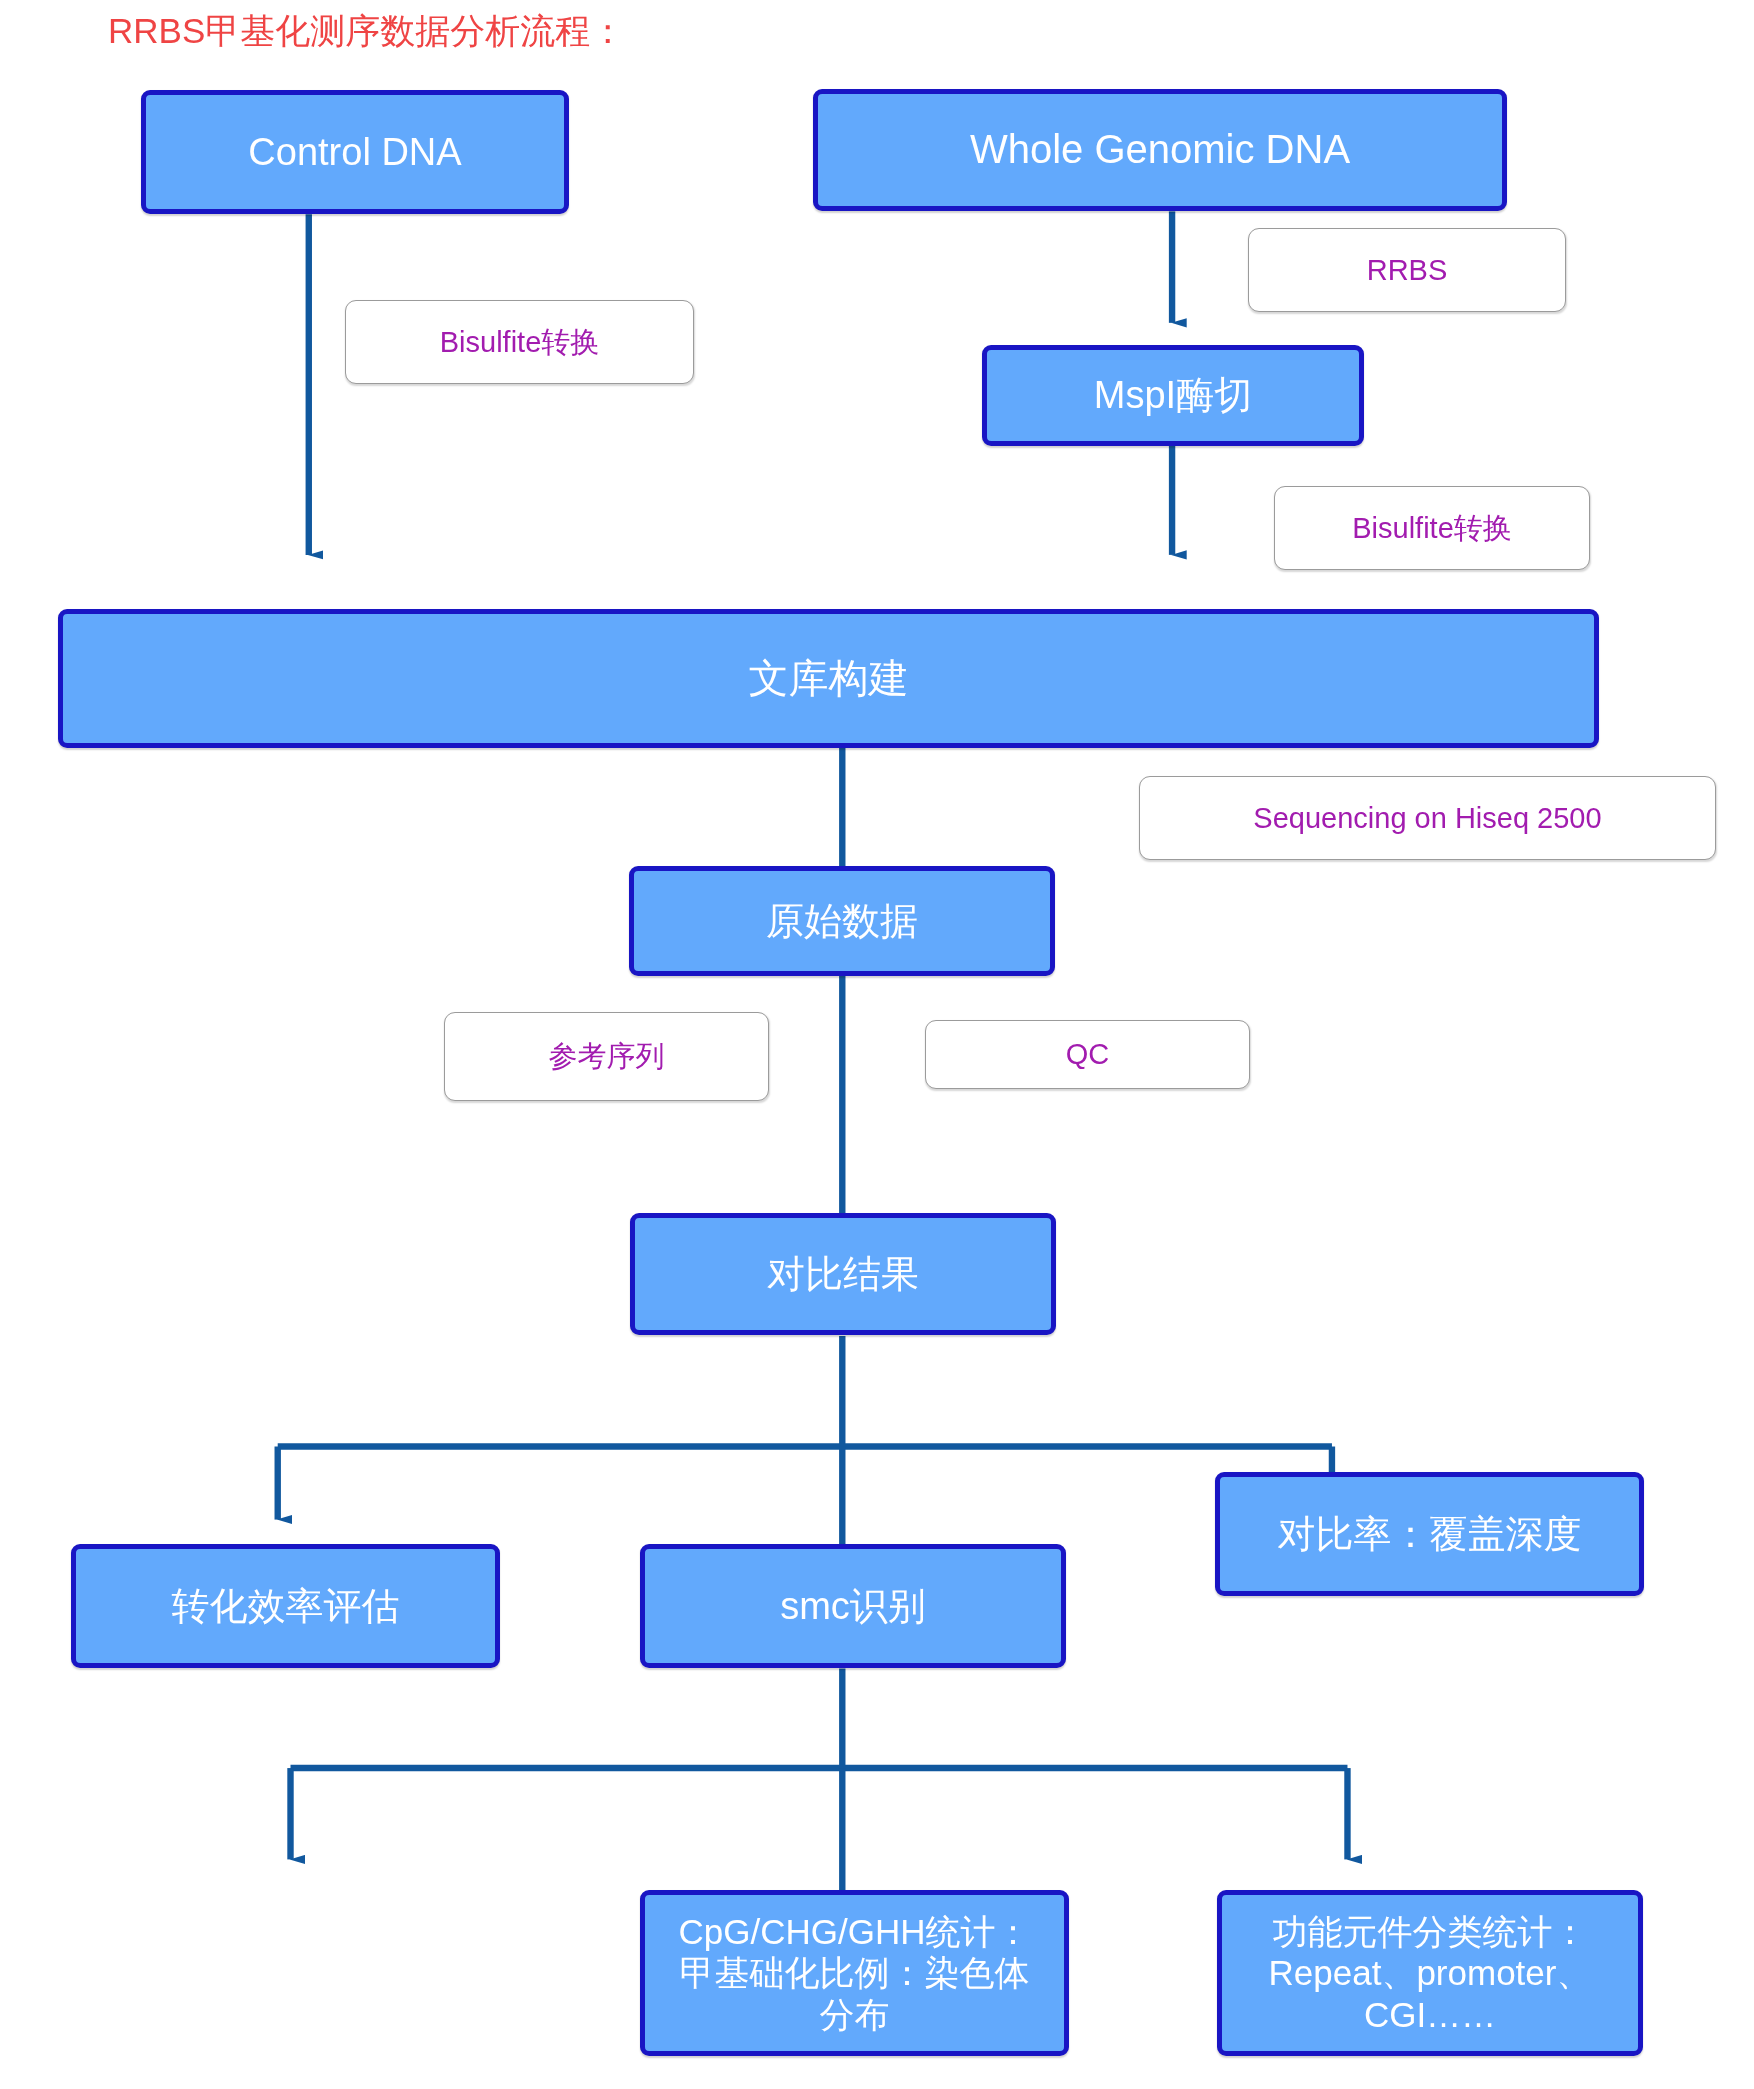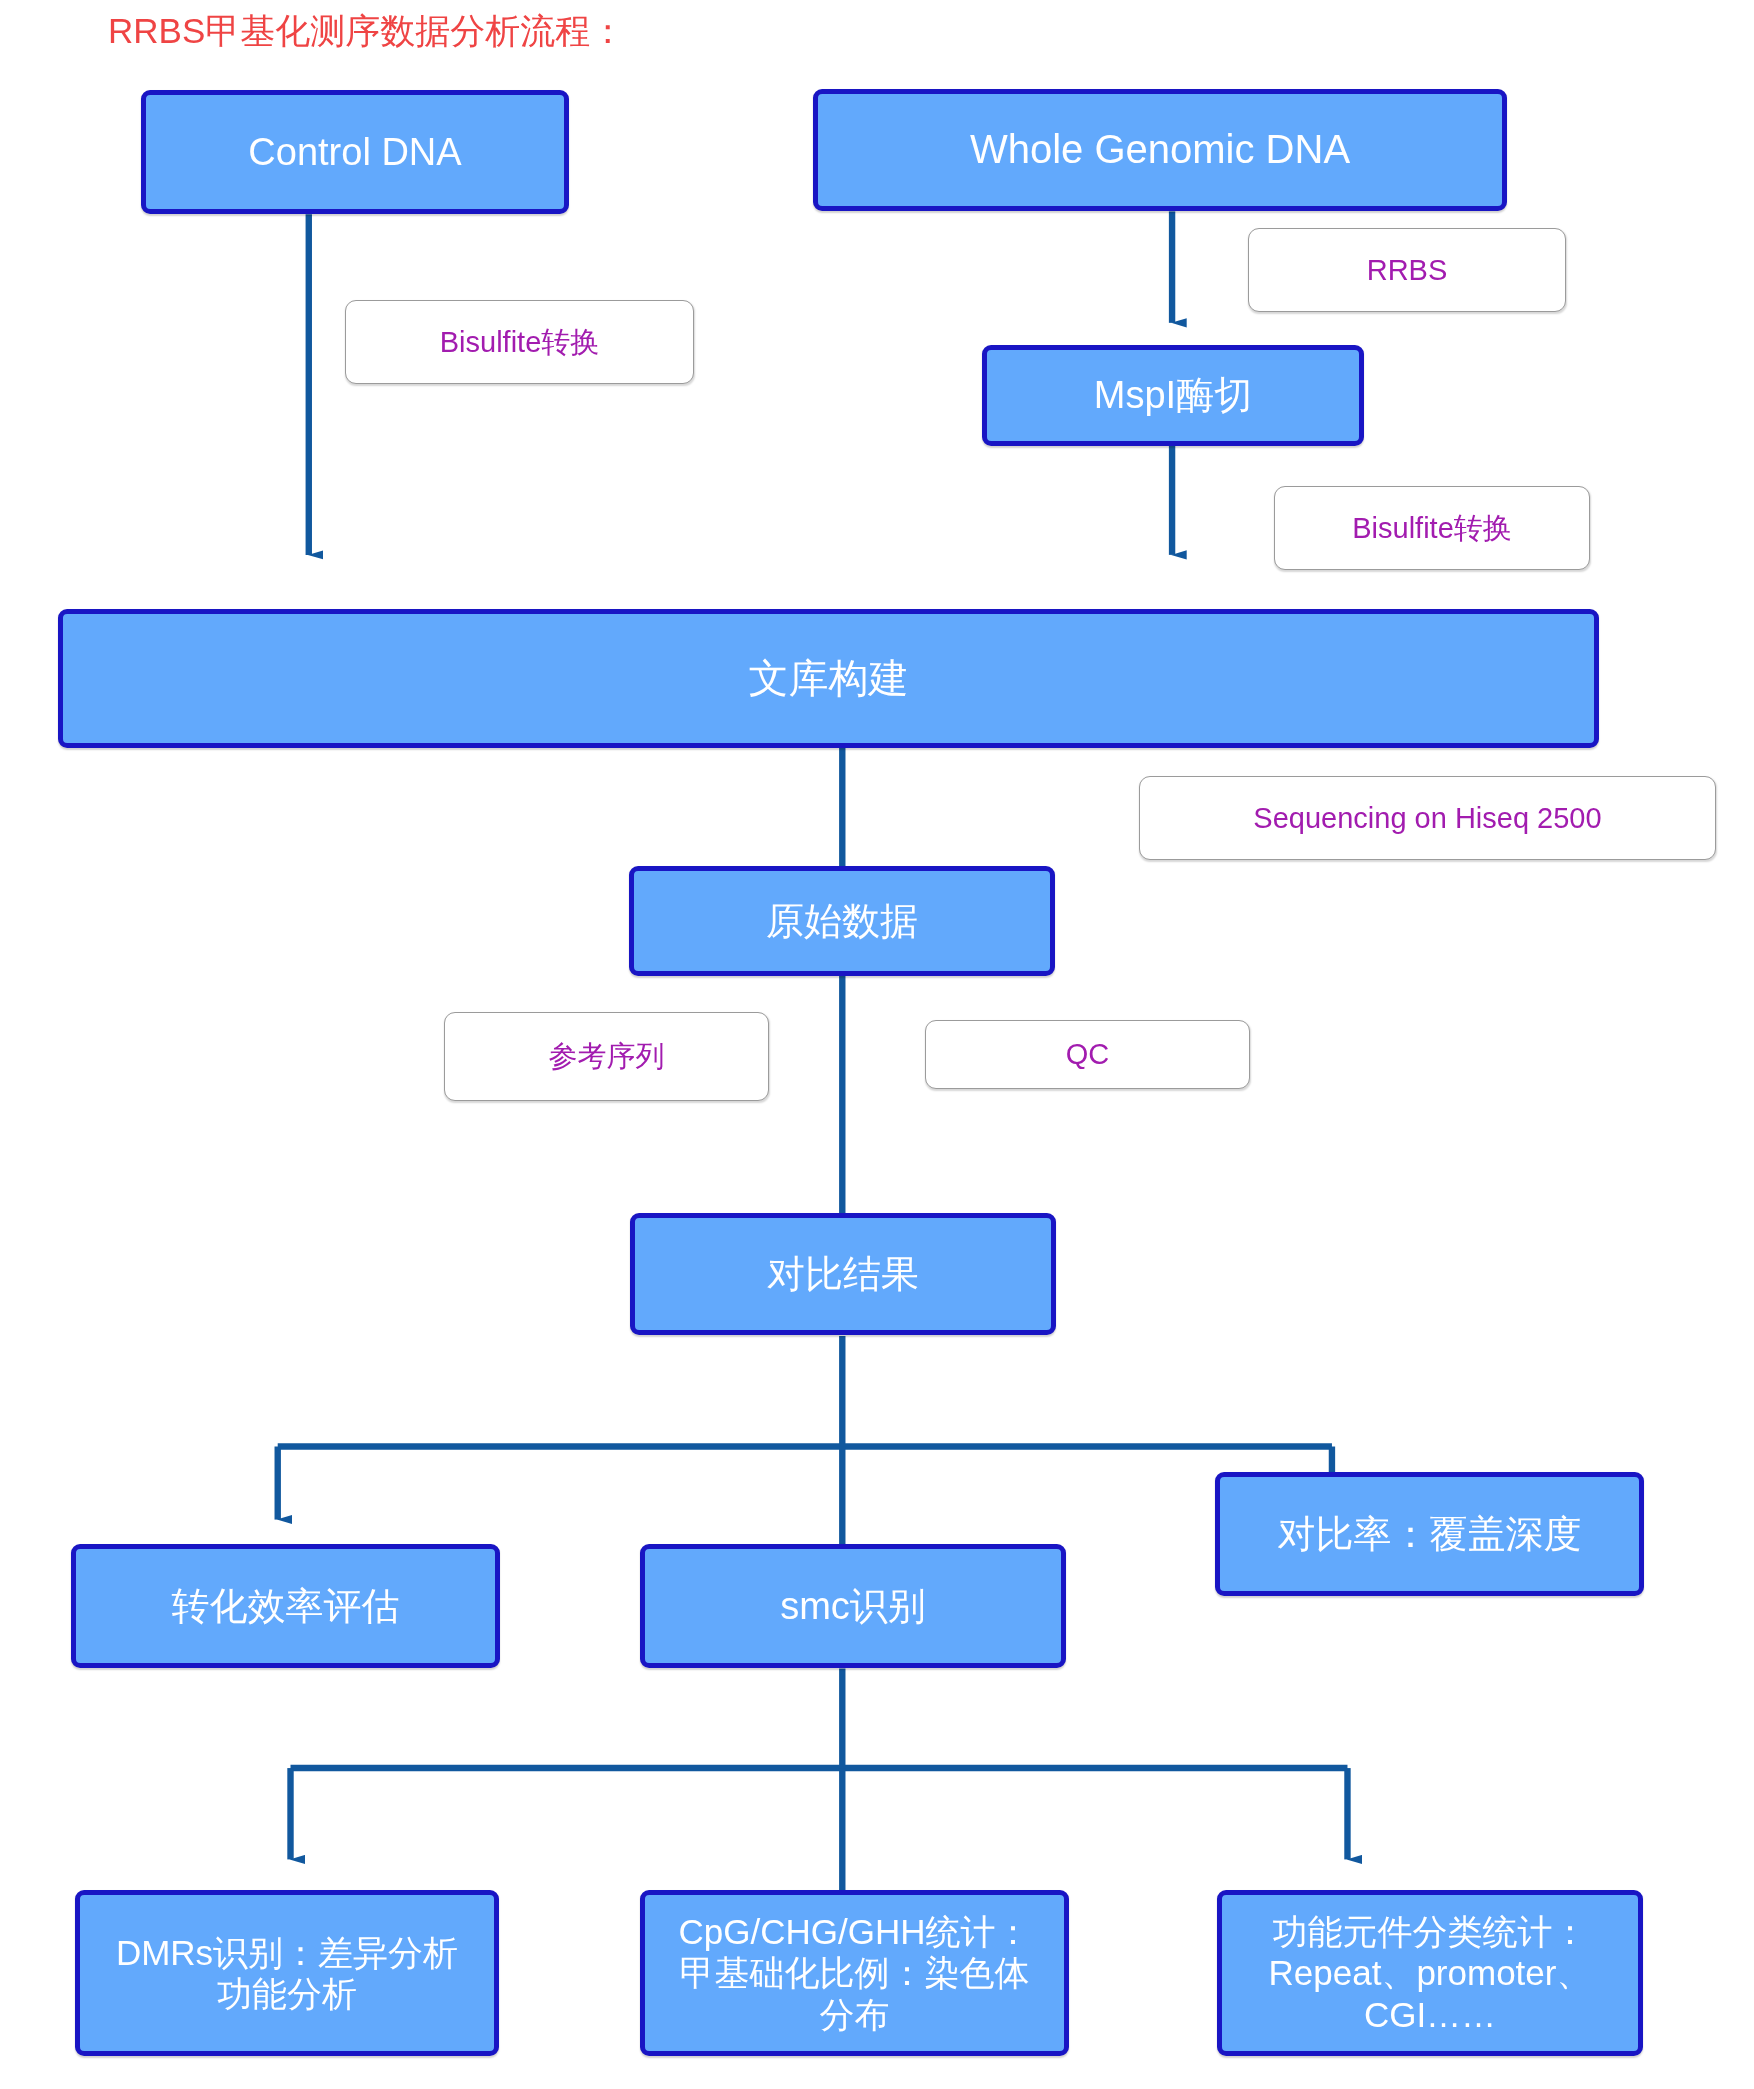--- a/index.html
+++ b/index.html
@@ -118,22 +118,20 @@
   <div class="node" style="left:629px; top:866px; width:426px; height:110px;">原始数据</div>
 
   <div class="node" style="left:630px; top:1213px; width:426px; height:122px;">对比结果</div>
 
   <div class="node" style="left:71px; top:1544px; width:429px; height:124px;">转化效率评估</div>
 
   <div class="node" style="left:640px; top:1544px; width:426px; height:124px;">smc识别</div>
 
   <div class="node" style="left:1215px; top:1472px; width:429px; height:124px;text-align:right;">对比率：覆盖深度</div>
 
-  <div class="node small" style="left:75px; top:1890px; width:424px; height:166px; white-space:pre-line;">DMRs识别：差异分析
-功能分析</div>
 
   <div class="node small" style="left:640px; top:1890px; width:429px; height:166px; white-space:pre-line;">CpG/CHG/GHH统计：
 甲基础化比例：染色体
 分布</div>
 
   <div class="node small" style="left:1217px; top:1890px; width:426px; height:166px; white-space:pre-line;">功能元件分类统计：
 Repeat、promoter、
 CGI……</div>
 
   <div class="tag" style="left:345px; top:300px; width:349px; height:84px;">Bisulfite转换</div>

